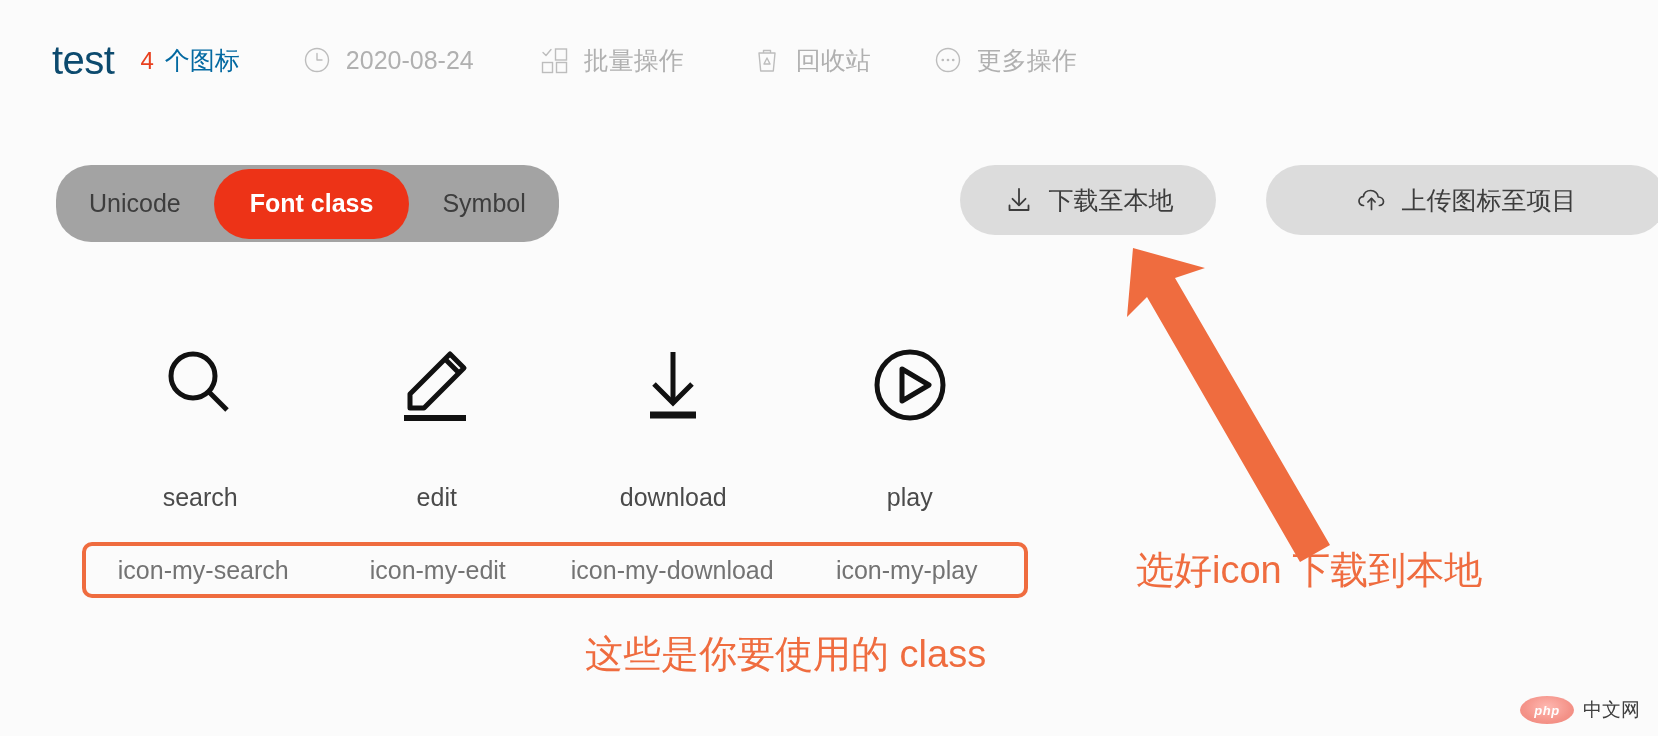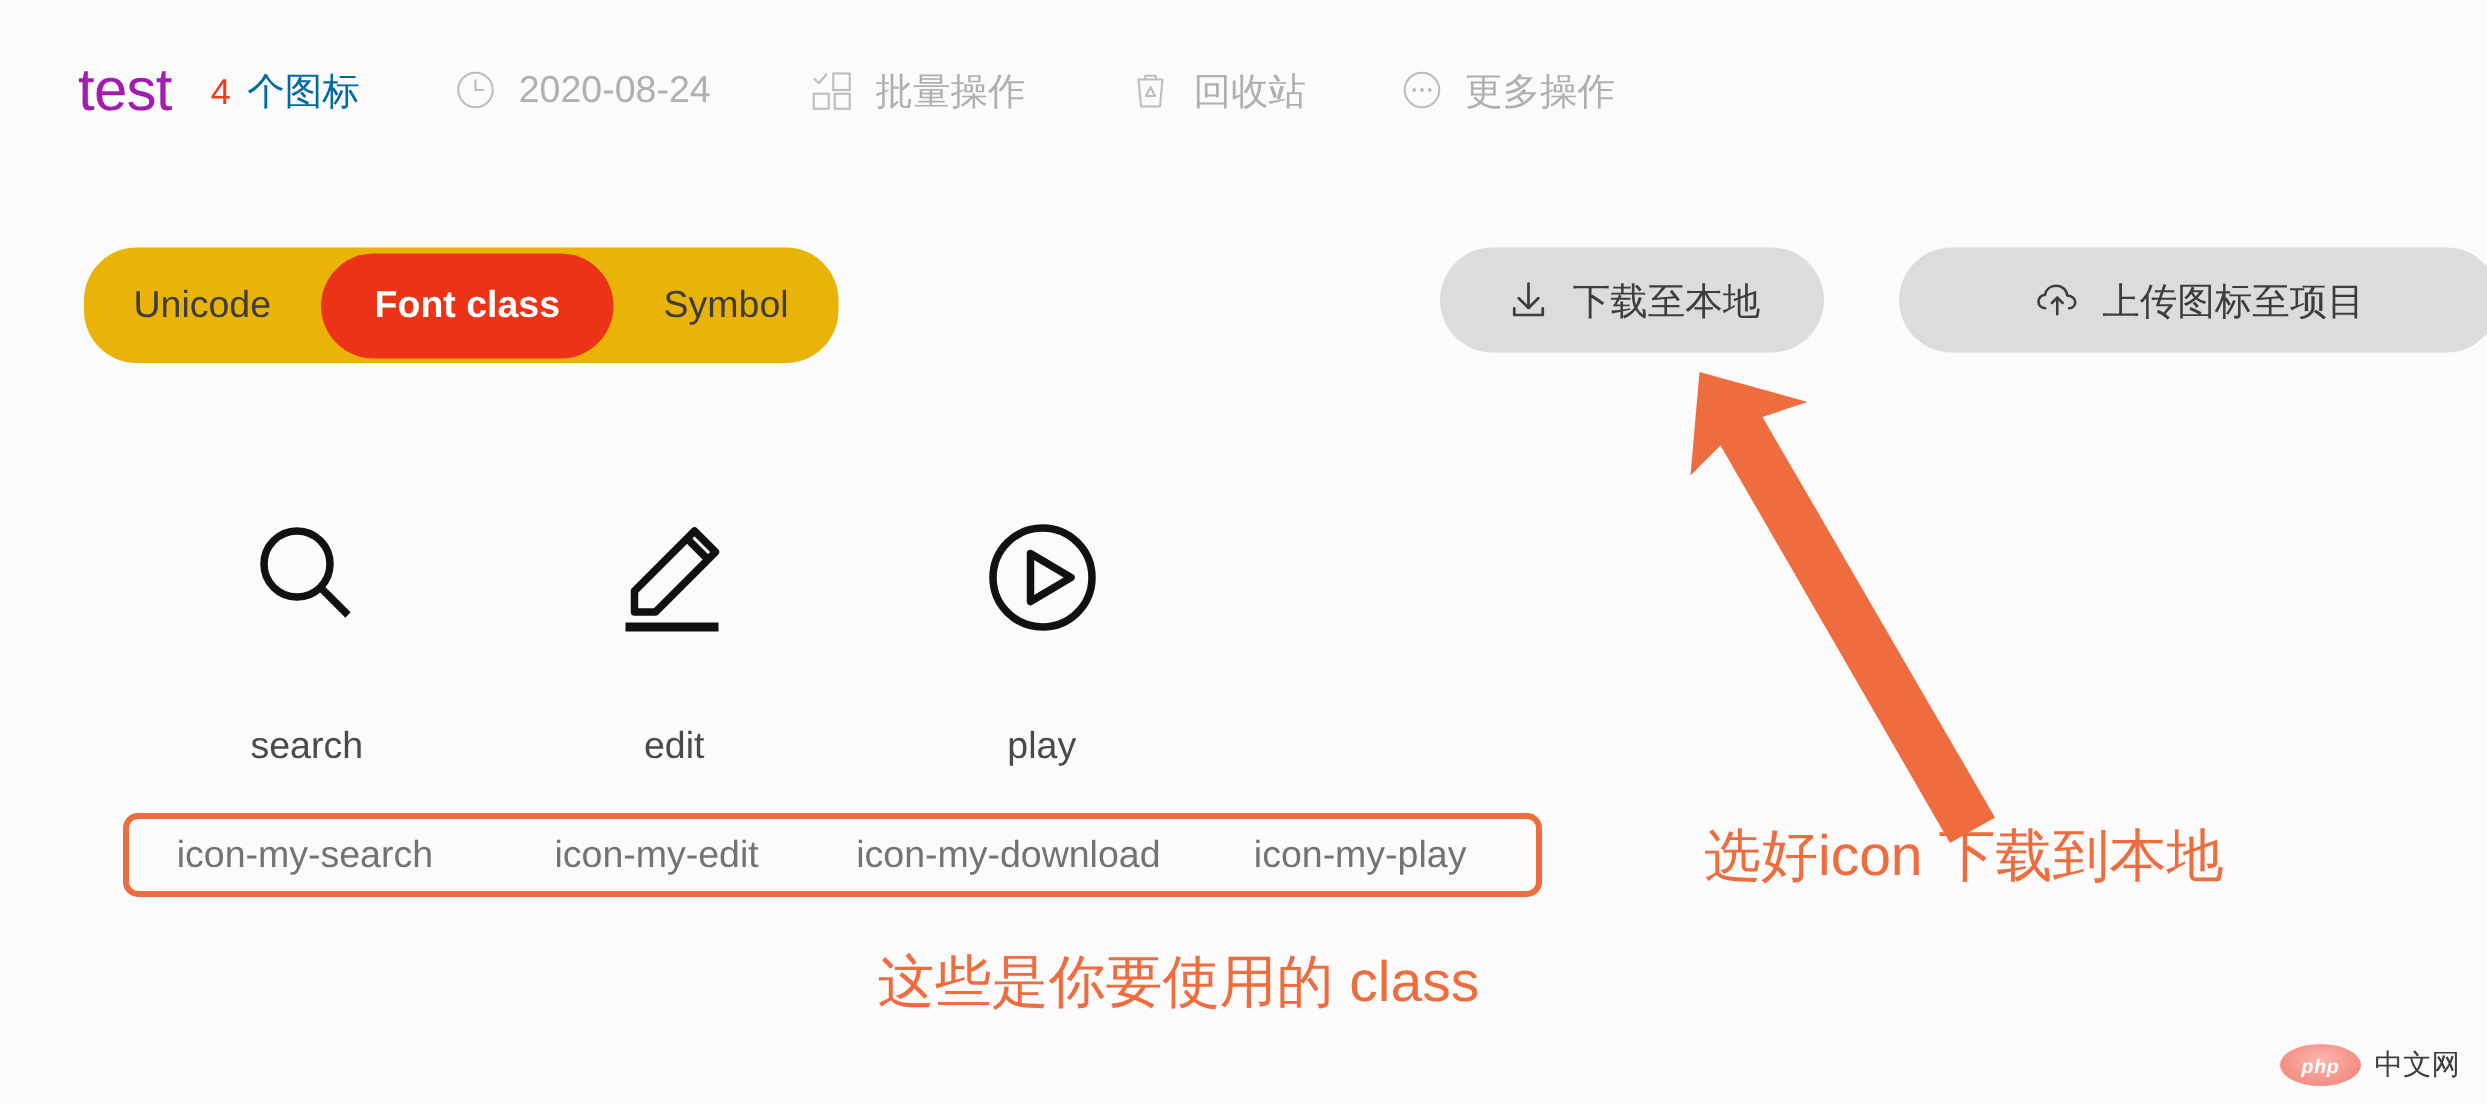--- a/index.html
+++ b/index.html
@@ -22,21 +22,21 @@
     left: 0; top: 0;
     width: 1658px;
     height: 120px;
     display: flex;
     align-items: center;
   }
   .project-title {
     margin-left: 52px;
     font-size: 40px;
     font-weight: 400;
-    color: #a21caf;
+    color: #0c4a6e;
     letter-spacing: -0.5px;
     line-height: 1;
   }
   .count-group {
     display: flex;
     align-items: baseline;
     margin-left: 26px;
   }
   .count-number {
     font-size: 24px;
@@ -70,21 +70,21 @@
   .toolbar {
     position: absolute;
     left: 0; top: 155px;
     width: 1658px;
     height: 90px;
   }
   .segmented {
     position: absolute;
     left: 56px; top: 10px;
     height: 77px;
-    background: #eab308;
+    background: #a3a3a3;
     border-radius: 35px;
     display: flex;
     align-items: center;
     padding: 0;
   }
   .seg-item {
     height: 70px;
     display: flex;
     align-items: center;
     justify-content: center;
@@ -323,20 +323,30 @@
     <div class="glyph">
       <svg width="86" height="86" viewBox="0 0 86 86" fill="none" stroke="#111111" stroke-width="5">
         <path d="M16 52 L16 66 L30 66 L70 26 L56 12 Z" stroke-linejoin="round"></path>
         <path d="M51 17 L65 31" stroke-linecap="butt"></path>
         <path d="M10 76 H72" stroke-linecap="butt" stroke-width="6"></path>
       </svg>
     </div>
     <div class="icon-name">edit</div>
   </div>
 
+  <div class="icon-cell">
+    <div class="glyph">
+      <svg width="86" height="86" viewBox="0 0 86 86" fill="none" stroke="#111111" stroke-width="5">
+        <path d="M43 10 V58" stroke-linecap="butt"></path>
+        <path d="M24 42 L43 61 L62 42" stroke-linecap="butt" stroke-linejoin="miter"></path>
+        <path d="M20 73 H66" stroke-linecap="butt" stroke-width="7"></path>
+      </svg>
+    </div>
+    <div class="icon-name">download</div>
+  </div>
 
   <div class="icon-cell">
     <div class="glyph">
       <svg width="86" height="86" viewBox="0 0 86 86" fill="none" stroke="#111111" stroke-width="5">
         <circle cx="43" cy="43" r="33"></circle>
         <path d="M35 27 L62 43 L35 59 Z" stroke-linejoin="round"></path>
       </svg>
     </div>
     <div class="icon-name">play</div>
   </div>

